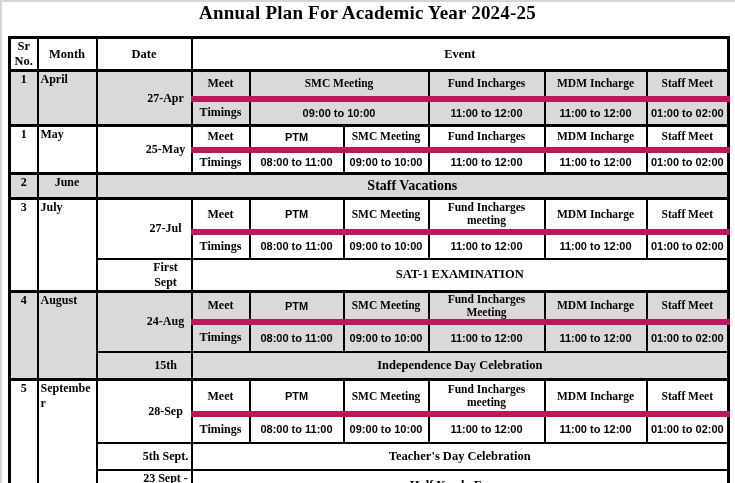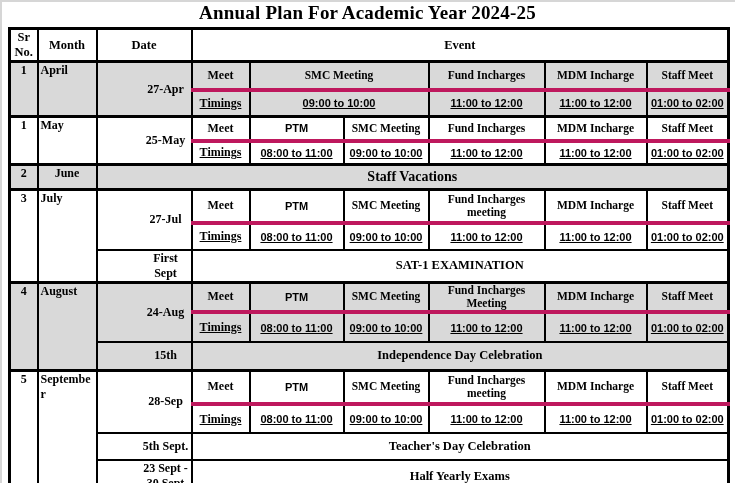--- a/index.html
+++ b/index.html
@@ -6,21 +6,21 @@
   html, body {
     margin: 0; padding: 0;
     width: 735px; height: 483px;
     overflow: hidden;
     background: #ffffff;
     font-family: "Liberation Serif", "DejaVu Serif", serif;
   }
   body { box-shadow: inset 2px 2px 0 0 #d6d6d6; }
 
   .title {
-    width: 735px; height: 27px;
+    width: 735px; height: 36px;
     text-align: center;
     font-size: 19px; font-weight: bold;
     line-height: 26px;
     color: #000;
     letter-spacing: 0.2px;
   }
 
   table.plan {
     border-collapse: collapse;
     table-layout: fixed;
@@ -35,21 +35,21 @@
     font-size: 12px;
     color: #000;
     text-align: center;
     vertical-align: middle;
     overflow: hidden;
   }
   tr.sec td { border-top-width: 3px; }
 
   
   tr.meetrow td { border-bottom: 1px solid #7a7a7a; }
-  tr.tmgrow  td { border-top: 4px solid #be185d; text-decoration: underline; }
+  tr.tmgrow  td { border-top: 6px solid #be185d; }
 
   .g { background: #d9d9d9; }
 
   td.sr    { vertical-align: top; }
   td.month { vertical-align: top; text-align: left; word-break: break-all; }
   td.month.center { text-align: center; }
   td.datec { font-size: 12px; padding-left: 45px; }
   td.evname { font-size: 11.5px; line-height: 1.15; }
   td.sans  { font-family: "Liberation Sans", "DejaVu Sans", sans-serif; font-size: 11px; }
   td.special { font-size: 12.5px; }

